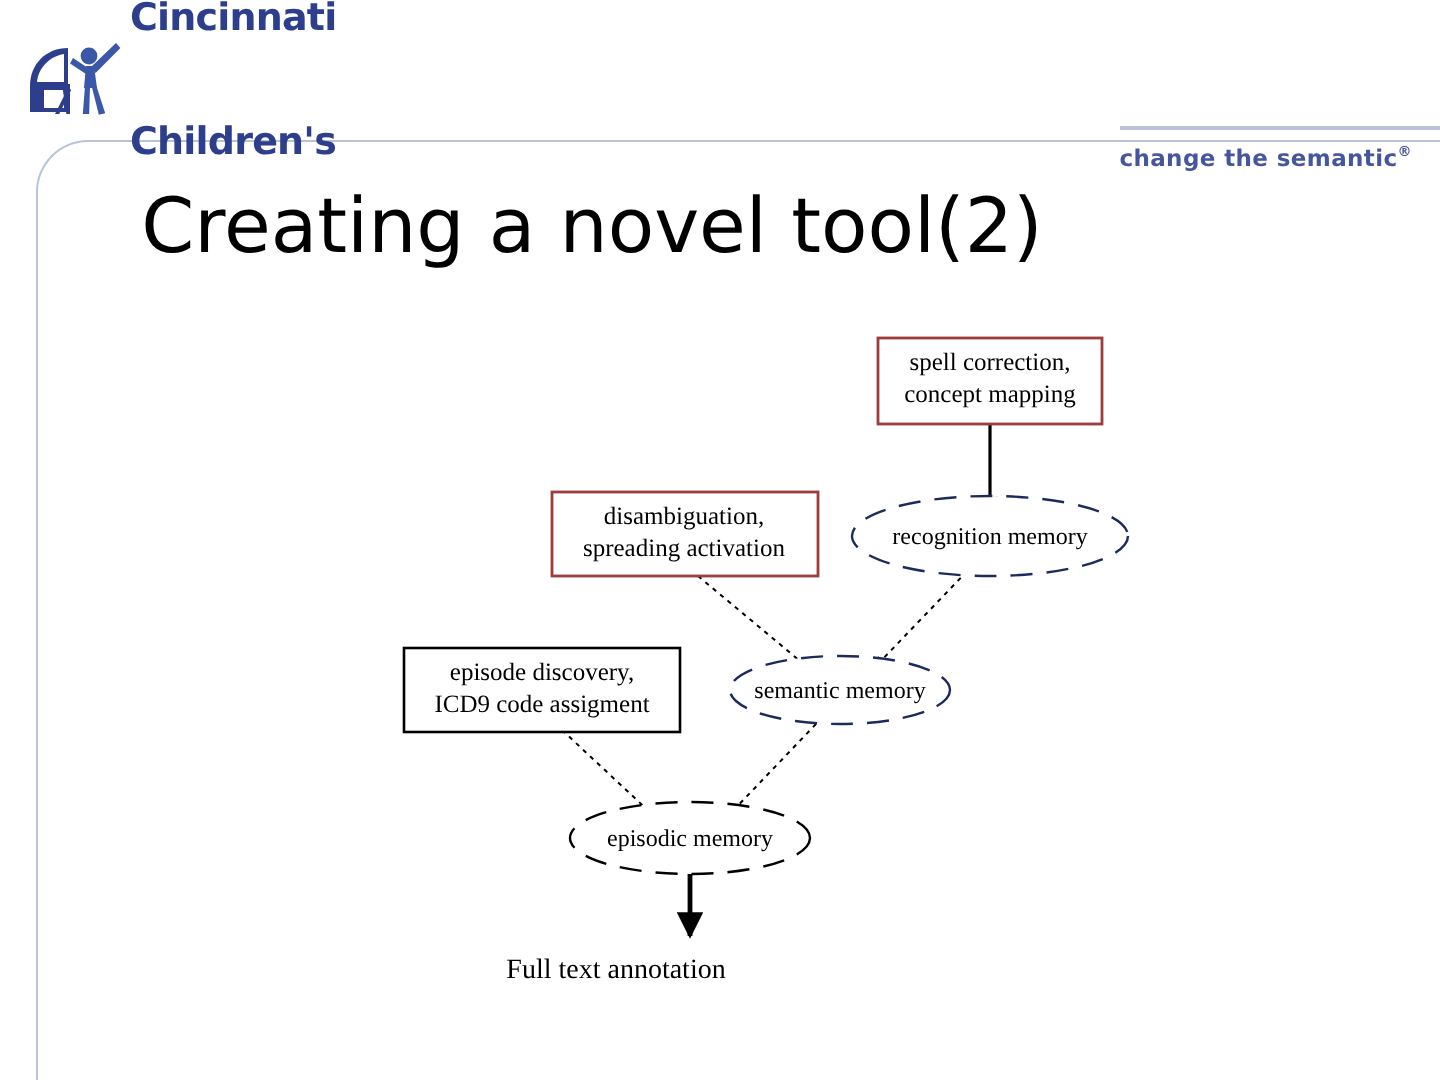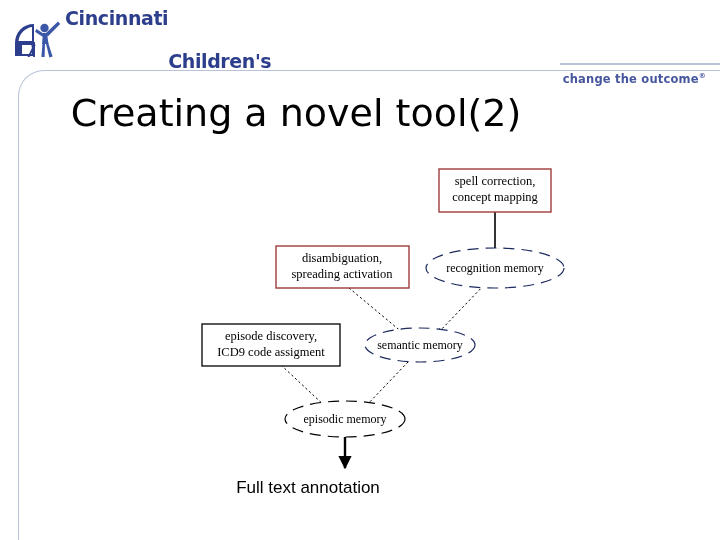--- a/index.html
+++ b/index.html
@@ -36,21 +36,21 @@
     top: 16px;
     width: 172px;
     height: 48px;
     display: flex;
     align-items: center;
   }
   #logo-mark { width: 48px; height: 44px; flex: 0 0 auto; }
   #logo-wordmark {
     margin-left: 3px;
     display: flex;
-    flex-direction: row;
+    flex-direction: column;
     justify-content: center;
     line-height: 0.97;
   }
   #logo-wordmark .line1,
   #logo-wordmark .line2 {
     color: #2d3f8c;
     font-family: "DejaVu Sans", sans-serif;
     font-weight: bold;
     letter-spacing: -0.4px;
   }
@@ -107,22 +107,22 @@
   }
   .node-label.boxed { font-size: 12.5px; }
   .node-label.ellipse { font-size: 12px; }
 
   #caption-full-text {
     position: absolute;
     left: 0;
     top: 478px;
     width: 616px;
     text-align: center;
-    font-family: Liberation Sans, sans-serif;
-    font-size: 17px;
+    font-family: Liberation Serif, serif;
+    font-size: 14px;
     color: #000000;
   }
 </style>
 </head>
 <body>
 
 <div id="slide-frame"></div>
 <div id="header-rule"></div>
 
 <div id="brand-logo">
@@ -142,21 +142,21 @@
     <path d="M28.5 25 L31 25 L30.6 39 L27.4 39 Z" fill="#3b57a8"></path>
     <path d="M31.8 25 L34.2 25 L38.6 38.6 L35.4 39.4 Z" fill="#3b57a8"></path>
   </svg>
   <div id="logo-wordmark">
     <span class="line1">Cincinnati</span>
     <span class="line2">Children's</span>
   </div>
 </div>
 
 <div id="tagline">
-  <span>change the outcome</span><span class="reg">®</span>
+  <span>change the semantic</span><span class="reg">®</span>
 </div>
 
 <div id="page-title">Creating a novel tool(2)</div>
 
 <div id="diagram">
 <svg width="720" height="360" viewBox="0 0 720 360" xmlns="http://www.w3.org/2000/svg">
   <defs>
     <marker id="arrow-solid" viewBox="0 0 10 10" refX="9" refY="5" markerWidth="5.5" markerHeight="5.5" orient="auto-start-reverse">
       <path d="M 0 0 L 10 5 L 0 10 z" fill="#000000"></path>
     </marker>

